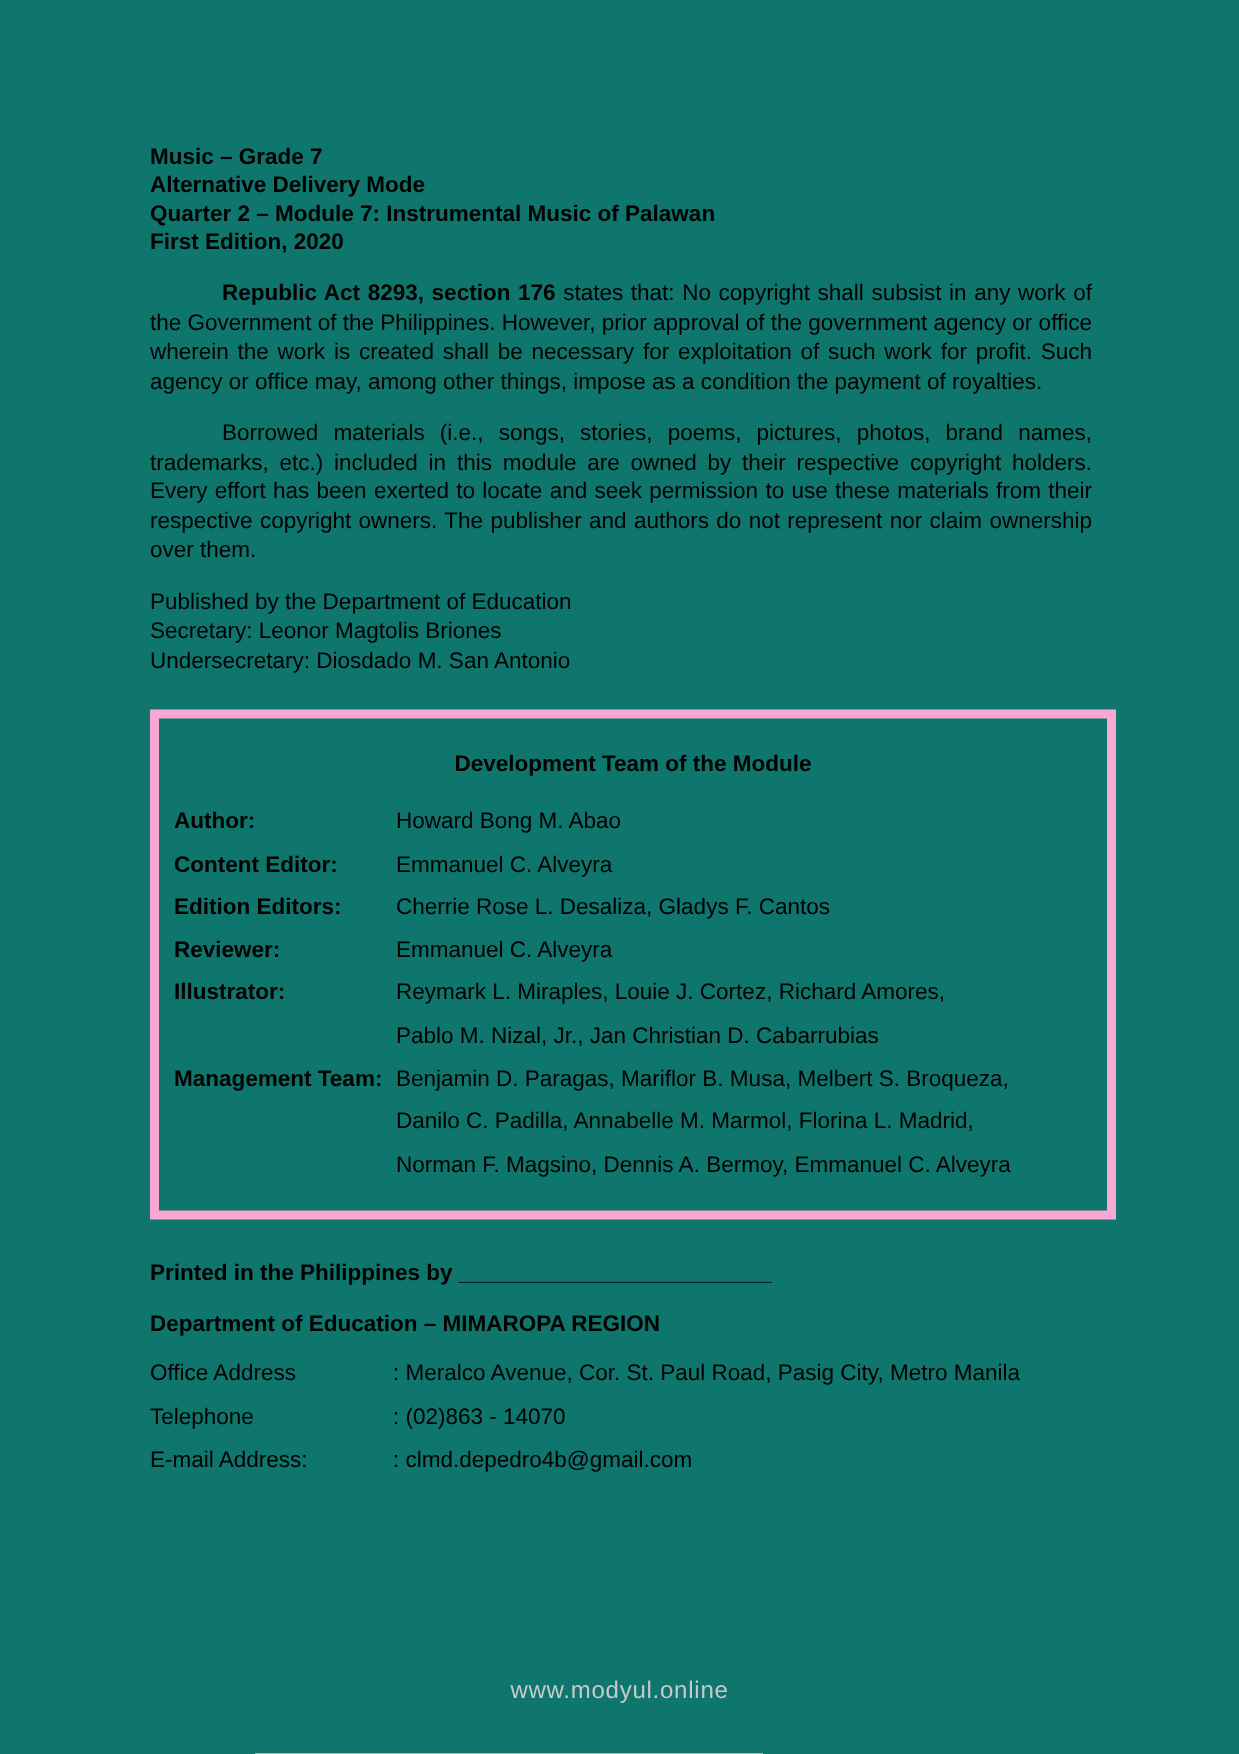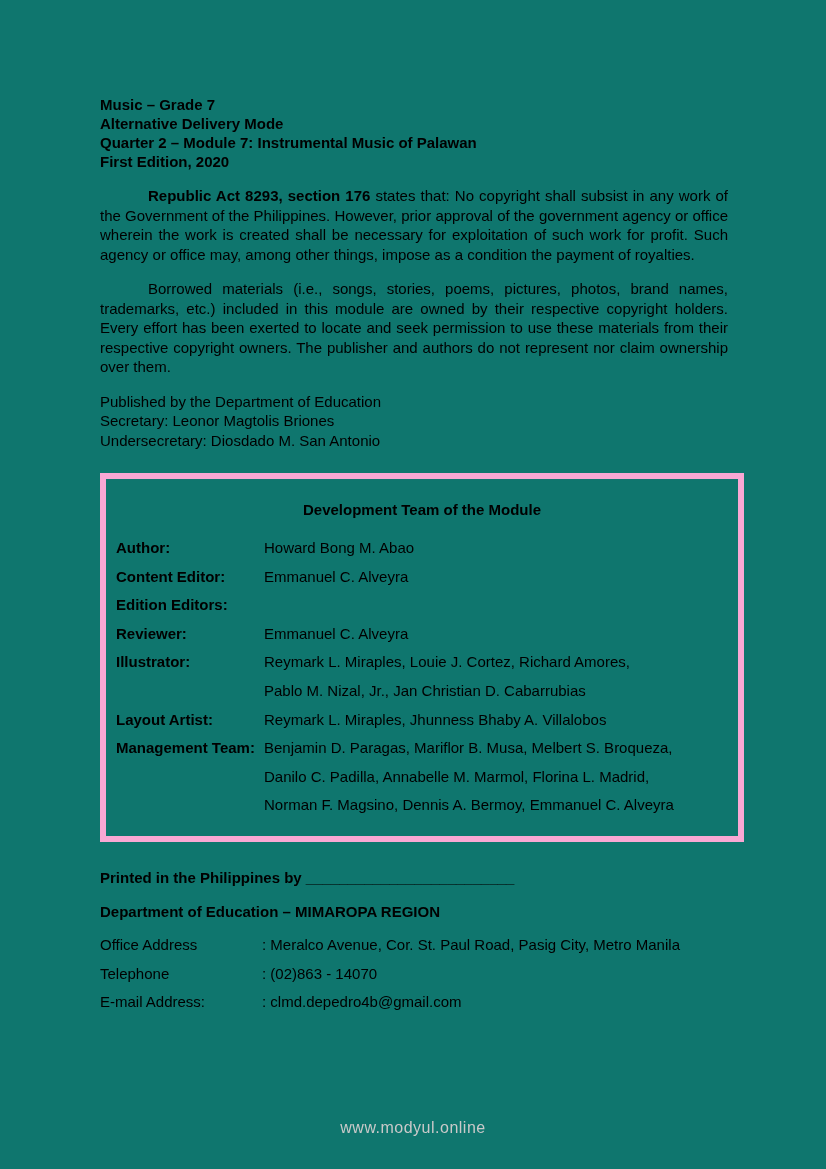--- a/index.html
+++ b/index.html
@@ -128,39 +128,36 @@
         <div class="team-value">Howard Bong M. Abao</div>
       </div>
 
       <div class="team-row">
         <div class="team-label">Content Editor:</div>
         <div class="team-value">Emmanuel C. Alveyra</div>
       </div>
 
       <div class="team-row">
         <div class="team-label">Edition Editors:</div>
+        <div class="team-value">Cherrie Rose L. Desaliza, Gladys F. Cantos</div>
       </div>
 
       <div class="team-row">
         <div class="team-label">Reviewer:</div>
         <div class="team-value">Emmanuel C. Alveyra</div>
       </div>
 
       <div class="team-row">
         <div class="team-label">Illustrator:</div>
         <div class="team-value">
           <div>Reymark L. Miraples, Louie J. Cortez, Richard Amores,</div>
           <div>Pablo M. Nizal, Jr., Jan Christian D. Cabarrubias</div>
         </div>
       </div>
 
-      <div class="team-row">
-        <div class="team-label">Layout Artist:</div>
-        <div class="team-value">Reymark L. Miraples, Jhunness Bhaby A. Villalobos</div>
-      </div>
 
       <div class="team-row">
         <div class="team-label">Management Team:</div>
         <div class="team-value">
           <div>Benjamin D. Paragas, Mariflor B. Musa, Melbert S. Broqueza,</div>
           <div>Danilo C. Padilla, Annabelle M. Marmol, Florina L. Madrid,</div>
           <div>Norman F. Magsino, Dennis A. Bermoy, Emmanuel C. Alveyra</div>
         </div>
       </div>
     </div>

